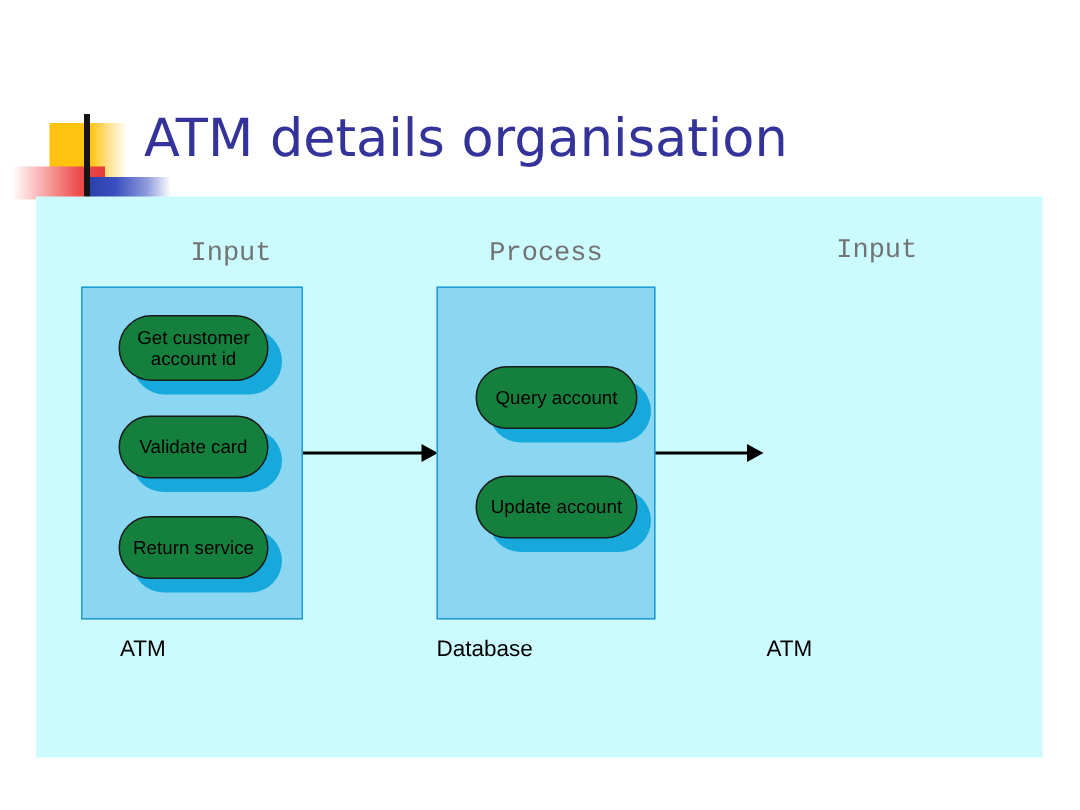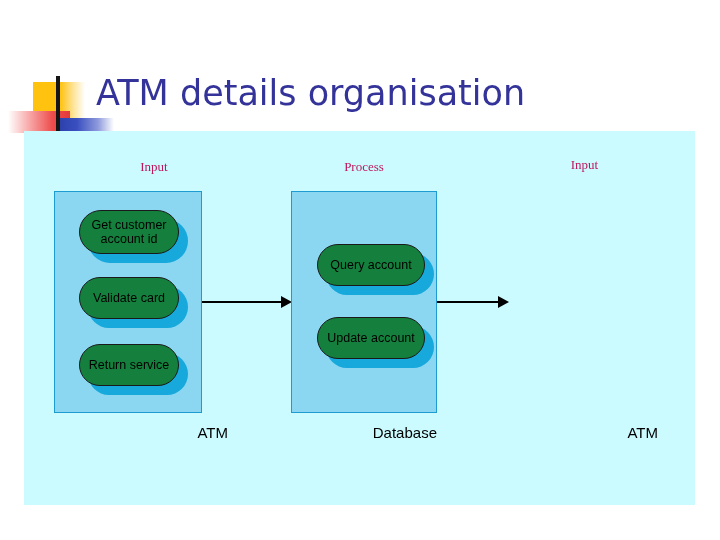--- a/index.html
+++ b/index.html
@@ -72,31 +72,31 @@
   #diagram-panel {
     position: absolute;
     left: 24px; top: 131px;
     width: 671px; height: 374px;
     background: #CCFBFF;
   }
 
   
   .col-header {
     position: absolute;
-    font-size: 13px;
-    color: #be185d;
+    font-size: 18px;
+    color: #737373;
     text-align: center;
     white-space: nowrap;
-    font-family: Liberation Serif, serif;
+    font-family: Liberation Mono, monospace;
   }
   .col-footer {
     position: absolute;
     font-size: 15px;
     color: #000000;
-    text-align: right;
+    text-align: left;
     white-space: nowrap;
     font-family: "Liberation Sans", sans-serif;
   }
 
   
   .col-box {
     position: absolute;
     background: #8BD7F2;
     border: 1.5px solid #1E9BD1;
     box-sizing: border-box;

